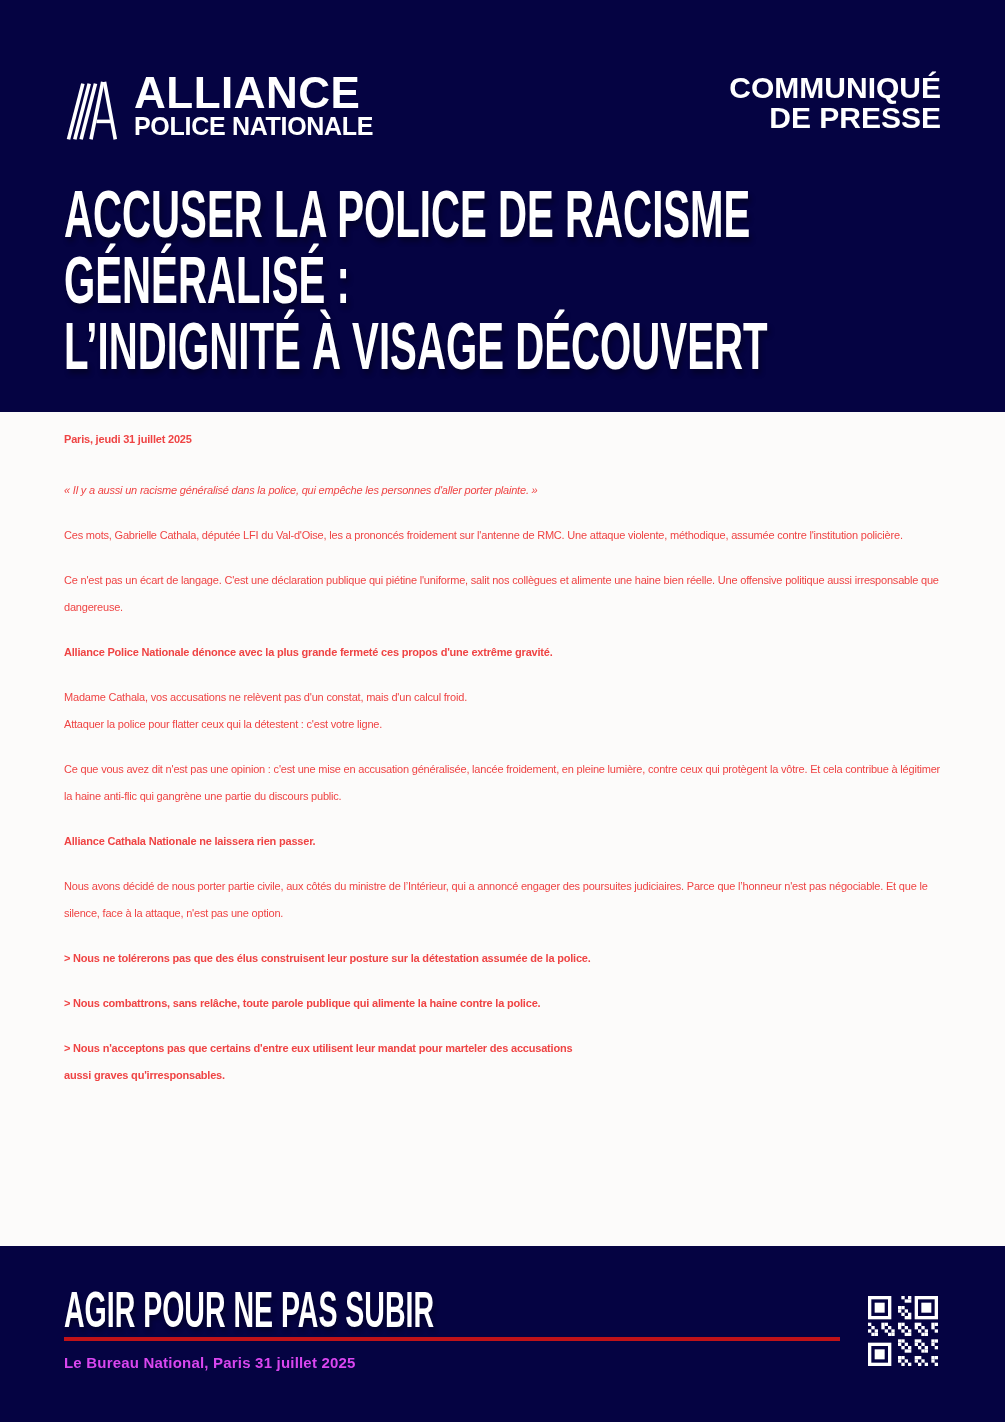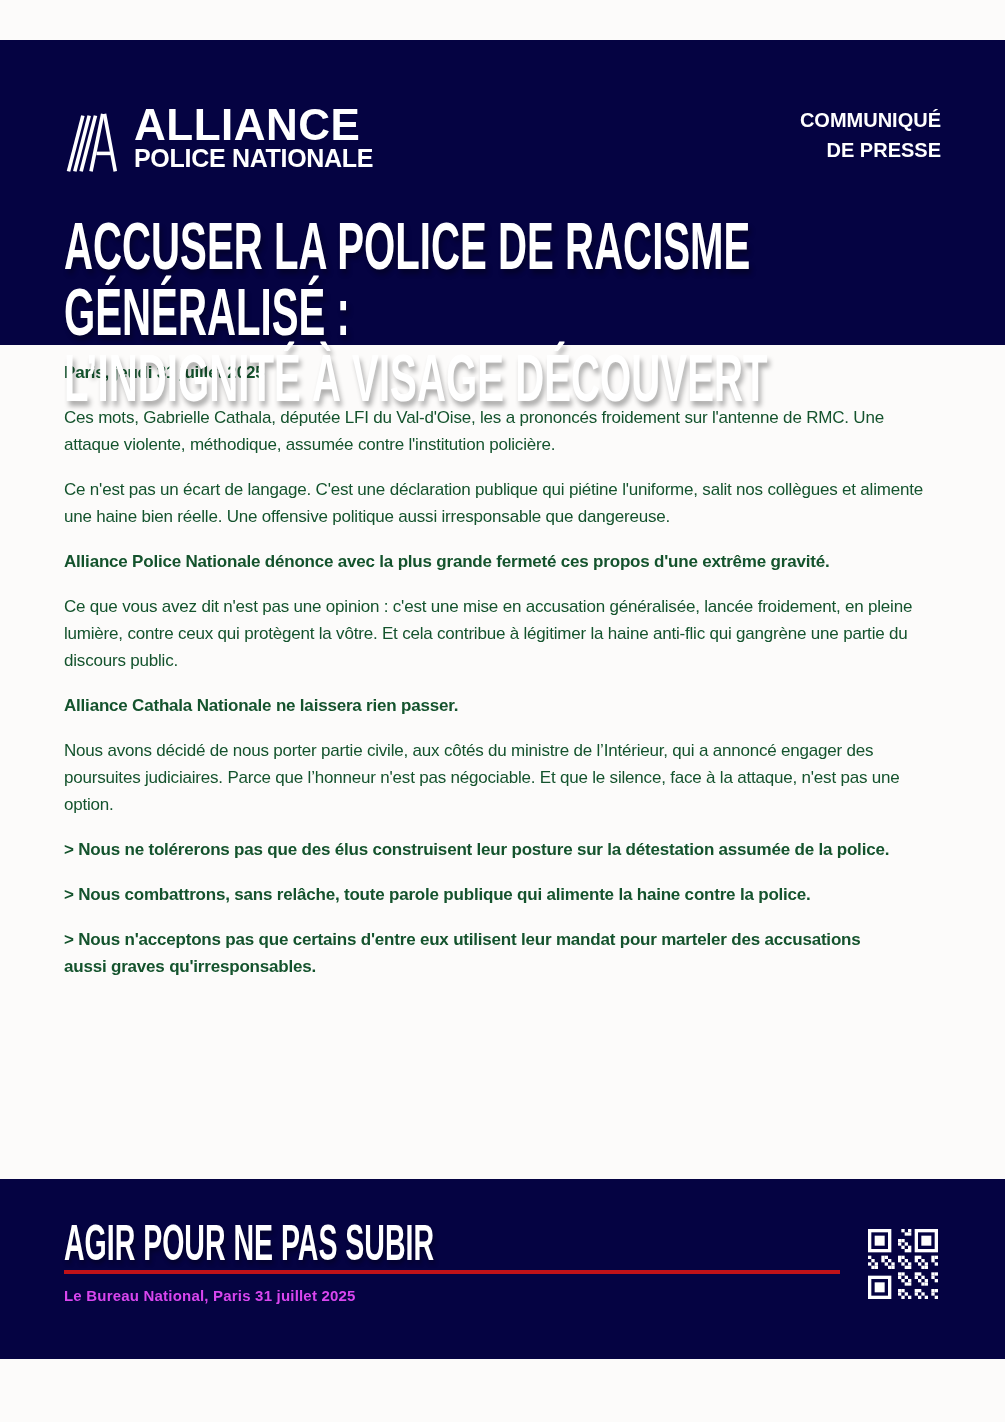--- a/index.html
+++ b/index.html
@@ -3,34 +3,34 @@
 <meta charset="utf-8">
 <title>Communiqué de presse</title>
 <style>
   html,body{margin:0;padding:0;background:#e8e8e8;}
   .page{
     width:1005px;height:1422px;position:relative;overflow:hidden;
     background:#fcfbfa;margin:0 auto;
     font-family:"Liberation Sans", sans-serif;
   }
   
-  .header{height:305px;background:#050342;padding:9px 64px;box-sizing:border-box;margin-top:40px;}
+  .header{height:412px;background:#050342;padding:17px 64px;box-sizing:border-box;}
   .header-row{display:flex;justify-content:space-between;align-items:flex-start;padding-top:54px;}
   .logo{display:flex;align-items:flex-start;gap:16px;}
   .logo-mark svg{width:54px;height:72px;display:block;}
   .logo-text{padding-top:2px;}
   .logo-name{font-size:44px;font-weight:bold;color:#ffffff;line-height:40px;letter-spacing:0.5px;}
   .logo-sub{font-size:25px;font-weight:bold;color:#ffffff;line-height:27px;letter-spacing:-0.3px;}
-  .press-label{text-align:right;color:#ffffff;font-weight:bold;font-size:20px;line-height:30px;padding-top:2px;}
+  .press-label{text-align:right;color:#ffffff;font-weight:bold;font-size:30px;line-height:30px;padding-top:2px;}
   .headline{margin-top:38px;transform:scale(0.60,1);transform-origin:0 0;width:1600px;color:#ffffff;}
   .headline-line{font-size:67px;line-height:66px;font-weight:bold;white-space:nowrap;
     text-shadow:4px 5px 7px rgba(0,0,0,0.32);}
   
   .main{height:834px;padding:14px 64px 0;box-sizing:border-box;overflow:hidden;}
-  .main p{margin:18px 0 0;font-size:17px;line-height:27px;color:#14532d;letter-spacing:-0.2px;}
+  .main p{margin:18px 0 0;font-size:11px;line-height:27px;color:#ef4444;letter-spacing:-0.2px;}
   .date{margin:0 !important;font-weight:bold;color:#272b63;font-size:18.5px;}
   .quote{margin-top:24px !important;font-style:italic;white-space:nowrap;}
   .bold{font-weight:bold;color:#23265c;letter-spacing:-0.3px;}
   .nowrap{white-space:nowrap;}
   .block{display:block;}
   
   .footer{height:180px;background:#050342;position:relative;padding:40px 64px 0;box-sizing:border-box;}
   .tagline{transform:scale(0.57,1);transform-origin:0 0;font-size:50px;line-height:48px;font-weight:bold;
     color:#ffffff;white-space:nowrap;text-shadow:3px 4px 6px rgba(0,0,0,0.32);}
   .red-rule{width:776px;height:4px;background:#c01218;margin-top:3px;}
@@ -72,23 +72,28 @@
 
     <h1 class="headline" style="margin-bottom:0;">
       <div class="headline-line">ACCUSER LA POLICE DE RACISME</div>
       <div class="headline-line">GÉNÉRALISÉ :</div>
       <div class="headline-line">L’INDIGNITÉ À VISAGE DÉCOUVERT</div>
     </h1>
   </div>
 
   <div class="main">
     <p class="date">Paris, jeudi 31 juillet 2025</p>
+    <p class="quote">« Il y a aussi un racisme généralisé dans la police, qui empêche les personnes d'aller porter plainte. »</p>
     <p>Ces mots, Gabrielle Cathala, députée LFI du Val-d'Oise, les a prononcés froidement sur l'antenne de RMC. Une attaque violente, méthodique, assumée contre l'institution policière.</p>
     <p>Ce n'est pas un écart de langage. C'est une déclaration publique qui piétine l'uniforme, salit nos collègues et alimente une haine bien réelle. Une offensive politique aussi irresponsable que dangereuse.</p>
     <p class="bold">Alliance Police Nationale dénonce avec la plus grande fermeté ces propos d'une extrême gravité.</p>
+    <p>
+      <span class="block">Madame Cathala, vos accusations ne relèvent pas d'un constat, mais d'un calcul froid.</span>
+      <span class="block">Attaquer la police pour flatter ceux qui la détestent : c'est votre ligne.</span>
+    </p>
     <p>Ce que vous avez dit n'est pas une opinion : c'est une mise en accusation généralisée, lancée froidement, en pleine lumière, contre ceux qui protègent la vôtre. Et cela contribue à légitimer la haine anti-flic qui gangrène une partie du discours public.</p>
     <p class="bold">Alliance Cathala Nationale ne laissera rien passer.</p>
     <p>Nous avons décidé de nous porter partie civile, aux côtés du ministre de l’Intérieur, qui a annoncé engager des poursuites judiciaires. Parce que l’honneur n'est pas négociable. Et que le silence, face à la attaque, n'est pas une option.</p>
     <p class="bold nowrap">&gt; Nous ne tolérerons pas que des élus construisent leur posture sur la détestation assumée de la police.</p>
     <p class="bold nowrap">&gt; Nous combattrons, sans relâche, toute parole publique qui alimente la haine contre la police.</p>
     <p class="bold">
       <span class="block">&gt; Nous n'acceptons pas que certains d'entre eux utilisent leur mandat pour marteler des accusations</span>
       <span class="block">aussi graves qu'irresponsables.</span>
     </p>
   </div>

